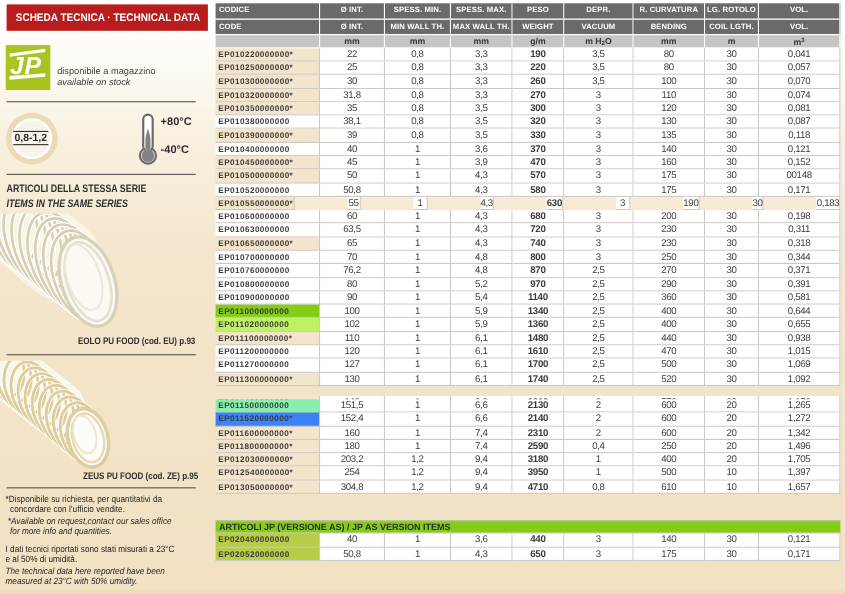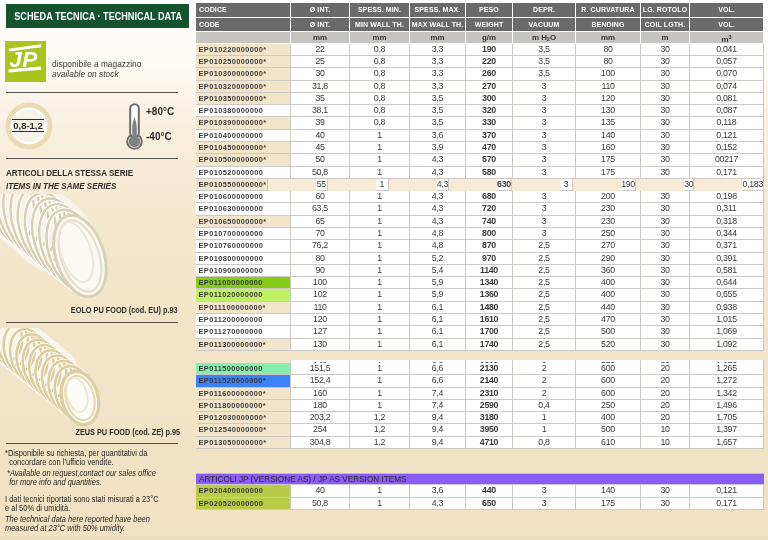--- a/index.html
+++ b/index.html
@@ -15,21 +15,21 @@
 .u { height:100%; border-right:1px solid #fff; background:#c7c5c2; color:#333; font-weight:bold;
   font-size:7.9px; text-align:center; line-height:11px; }
 .sub { font-size:5.5px; vertical-align:-1px; }
 .sup { font-size:5.5px; vertical-align:3px; }
 .hdr { position:absolute; left:0; width:568px; display:flex; }
 .lbl { position:absolute; font-weight:bold; color:#2e2d2c; transform-origin:left center; }
 .hr { position:absolute; left:6px; width:172px; height:1px; background:#55524e; }
 </style></head>
 <body>
 
-<div style="position:absolute;left:6px;top:4px;width:183px;height:24px;background:#14532d;
+<div style="position:absolute;left:6px;top:4px;width:183px;height:24px;background:#b91c1c;
   color:#fff;font-weight:bold;font-size:10.5px;text-align:center;line-height:24px;">
   <span style="display:inline-block;white-space:nowrap;transform:scaleX(0.91);font-size:10px;">SCHEDA TECNICA · TECHNICAL DATA</span></div>
 
 <svg style="position:absolute;left:5px;top:41px;" width="41" height="41" viewBox="0 0 41 41">
 <rect width="41" height="41" fill="#a9c41e"></rect>
 <g fill="#fff">
 <polygon points="3.9,7.7 36.1,3.3 36.1,6.2 3.9,10.6"></polygon>
 <polygon points="3.6,28.2 36.1,25.5 36.1,28.7 3.6,31.4"></polygon>
 <text x="4.2" y="26" font-family="Liberation Sans, sans-serif" font-weight="bold" font-style="italic" font-size="22.5" letter-spacing="0.5">JP</text>
 </g>
@@ -286,21 +286,21 @@
     </div>
 <div class="row" style="top:154.32px;">
       <div class="c code" style="width:95px;background:#f3e4cc;">EP010500000000*</div>
       <div class="c" style="width:59px;">50</div>
       <div class="c" style="width:60px;">1</div>
       <div class="c" style="width:56px;">4,3</div>
       <div class="c peso" style="width:47px;">570</div>
       <div class="c" style="width:63px;">3</div>
       <div class="c" style="width:65px;">175</div>
       <div class="c" style="width:49px;">30</div>
-      <div class="c" style="width:74px;">00217</div>
+      <div class="c" style="width:74px;">00148</div>
     </div>
 <div class="row" style="top:166.60px;">
       <div class="c code" style="width:95px;background:#fff;">EP010520000000</div>
       <div class="c" style="width:59px;">50,8</div>
       <div class="c" style="width:60px;">1</div>
       <div class="c" style="width:56px;">4,3</div>
       <div class="c peso" style="width:47px;">580</div>
       <div class="c" style="width:63px;">3</div>
       <div class="c" style="width:65px;">175</div>
       <div class="c" style="width:49px;">30</div>
@@ -543,22 +543,22 @@
       <div class="c" style="width:60px;">1,2</div>
       <div class="c" style="width:56px;">9,4</div>
       <div class="c peso" style="width:47px;">4710</div>
       <div class="c" style="width:63px;">0,8</div>
       <div class="c" style="width:65px;">610</div>
       <div class="c" style="width:49px;">10</div>
       <div class="c" style="width:74px;">1,657</div>
     </div>
 
   <div class="row" style="top:472.6px;height:12.8px;">
-    <div style="width:568px;background:#8b5cf6;border-top:1px solid #c2bfba;border-bottom:1px solid #ccc9c5;
-      font-weight:normal;font-size:8.2px;color:#2e2d2c;padding-left:3px;line-height:12px;">
+    <div style="width:568px;background:#84cc16;border-top:1px solid #c2bfba;border-bottom:1px solid #ccc9c5;
+      font-weight:bold;font-size:8.2px;color:#2e2d2c;padding-left:3px;line-height:12px;">
       ARTICOLI JP (VERSIONE AS) / JP AS VERSION ITEMS</div>
   </div>
 <div class="row" style="top:485.40px;">
       <div class="c code" style="width:95px;background:#b9cc48;">EP020400000000</div>
       <div class="c" style="width:59px;">40</div>
       <div class="c" style="width:60px;">1</div>
       <div class="c" style="width:56px;">3,6</div>
       <div class="c peso" style="width:47px;">440</div>
       <div class="c" style="width:63px;">3</div>
       <div class="c" style="width:65px;">140</div>

